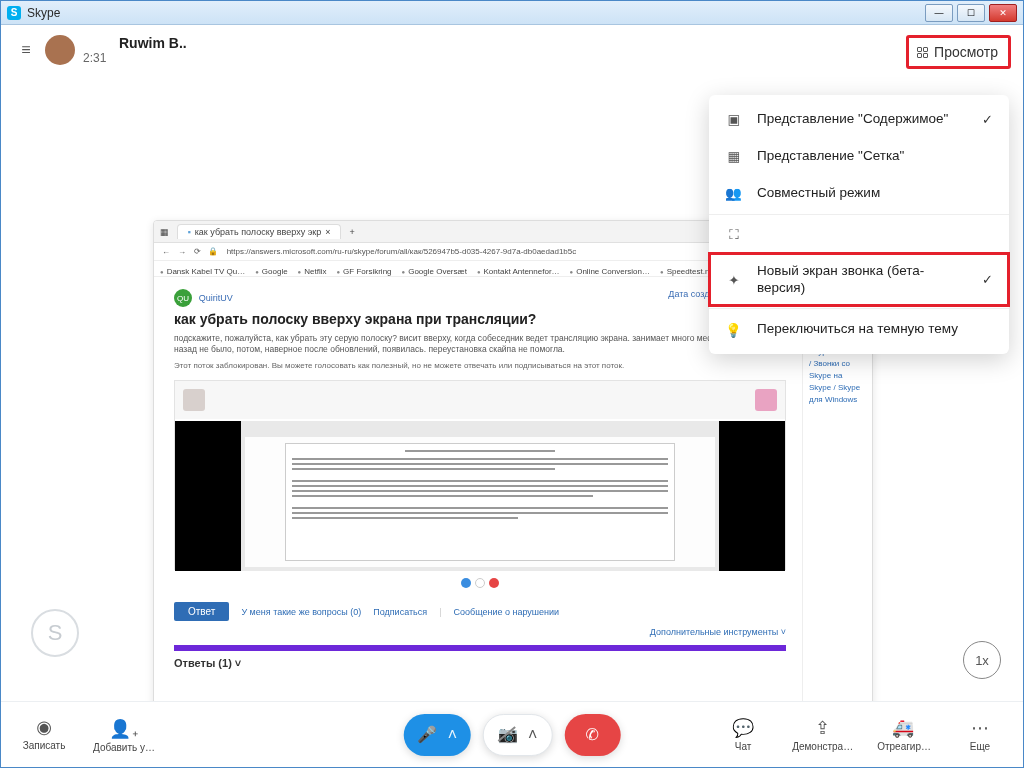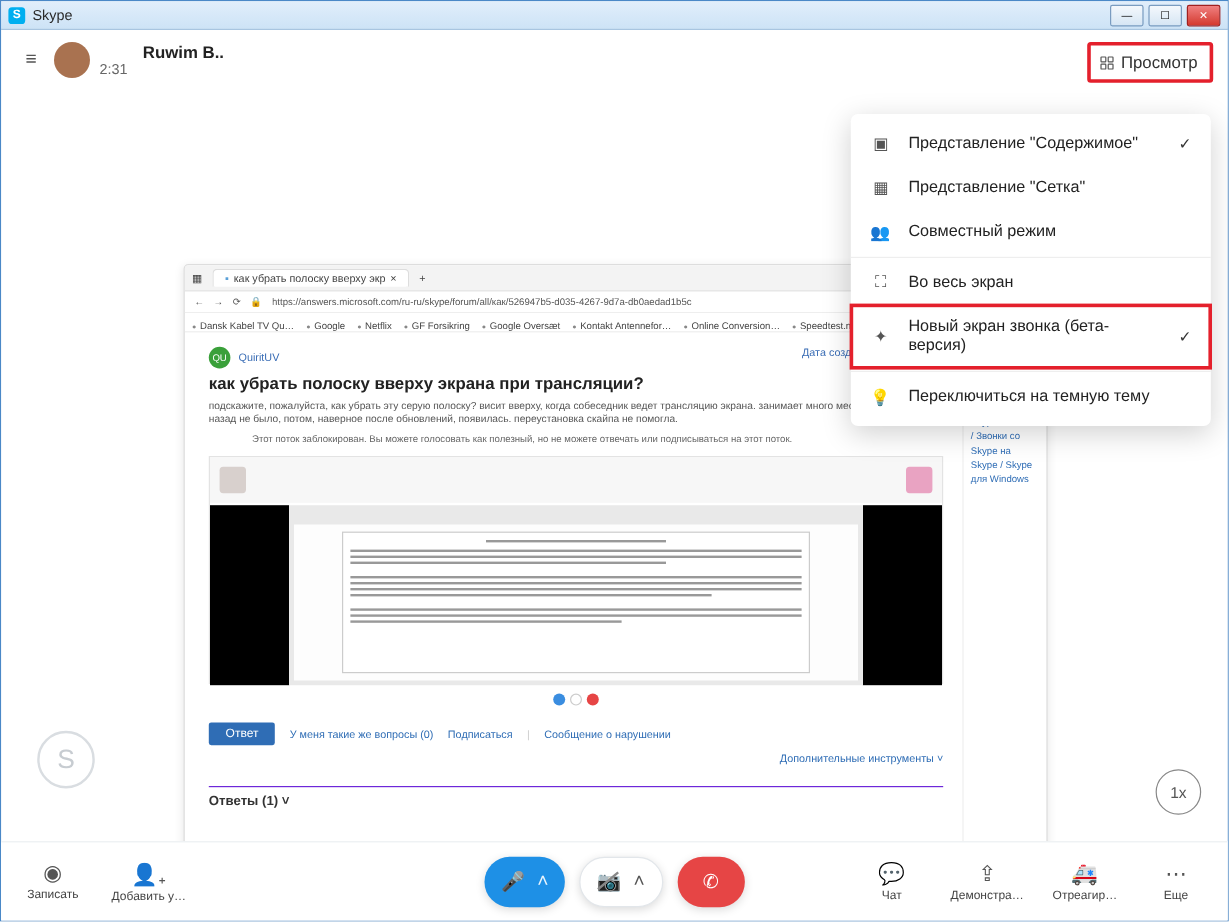--- a/index.html
+++ b/index.html
@@ -42,37 +42,37 @@
 .browser-bookmarks span::before { content: "●"; color:#888; margin-right:3px; font-size:6px; }
 
 .page { display:flex; height: calc(100% - 56px); }
 .page-main { flex: 1; padding: 12px 16px 8px 20px; font-size: 10px; color: #333; overflow:hidden; }
 .page-side { width: 70px; border-left: 1px solid #eee; padding: 10px 6px; font-size: 8px; }
 .qu-badge { width:18px; height:18px; background:#3aa03a; color:#fff; border-radius:50%; font-size:8px; display:inline-flex; align-items:center; justify-content:center; vertical-align:middle; margin-right:4px; }
 .author { color:#3a6db5; font-size:9px; }
 .qdate { float:right; color:#3a6db5; font-size:9px; }
 .qtitle { font-size: 14px; font-weight: 700; color: #222; margin: 4px 0 6px; }
 .qdesc { font-size: 8.5px; color: #555; line-height: 1.3; }
-.qsub { font-size: 8px; color: #666; margin-top: 6px; margin-left: 36px; }
+.qsub { font-size: 8px; color: #666; margin-top: 6px; }
 .screenshot { margin-top: 10px; width: 100%; height: 190px; background: #fff; border:1px solid #e3e3e3; position:relative; }
 .screenshot .ssbars { position:absolute; left:0; right:0; top:40px; height:150px; display:flex; }
 .screenshot .ssblack { background:#000; width:66px; height:100%; }
 .screenshot .sscenter { flex:1; background:#fdfdfd; border:4px solid #e9e9e9; border-top-width:16px; position:relative; }
 .screenshot .sscenter .doc { position:absolute; left:40px; right:40px; top:6px; bottom:6px; background:#fff; border:1px solid #ccc; padding:6px; }
 .screenshot .sscenter .doc .ln { height:2px; background:#999; margin:3px 0; }
 .screenshot .sstop { position:absolute; left:0; right:0; top:0; height:38px; background:#f7f7f7; display:flex; align-items:center; justify-content:space-between; padding:4px 8px; }
 .screenshot .avs { width:22px; height:22px; background:#d8d0cd; border-radius:3px; }
 .screenshot .ssbottom { position:absolute; left:0; right:0; bottom:-24px; height:20px; display:flex; align-items:center; justify-content:center; gap:4px; }
 .screenshot .ssbottom .c { width:10px; height:10px; border-radius:50%; }
 
 .answer-row { margin-top: 32px; display:flex; align-items:center; gap:12px; font-size:9px; }
 .answer-btn { background:#2f6db5; color:#fff; padding:4px 14px; border-radius:2px; font-size:10px; }
 .answer-row .lnk { color:#2f6db5; }
 .tools { text-align:right; color:#2f6db5; font-size:9px; margin-top:6px; }
-.answers-h { font-size:11px; font-weight:600; margin-top:18px; border-top:1px solid #6d28d9; padding-top:6px; }
+.answers-h { font-size:11px; font-weight:600; margin-top:8px; border-top:6px solid #6d28d9; padding-top:6px; }
 .side-h { font-size:9px; font-weight:600; color:#333; margin-bottom:6px; }
 .side-links { color:#2f6db5; font-size:8px; line-height:1.5; }
 
 
 .view-menu { position: absolute; right: 14px; top: 70px; width: 300px; background: #fff; border-radius: 6px; box-shadow: 0 6px 24px rgba(0,0,0,.18); z-index: 20; padding: 6px 0; }
 .view-menu .item { display: flex; align-items: center; padding: 10px 16px; font-size: 13.5px; color: #222; gap: 14px; cursor:pointer; }
 .view-menu .item .ic { width: 18px; text-align: center; color: #555; }
 .view-menu .item .txt { flex: 1; line-height:1.25; }
 .view-menu .item .chk { color: #333; font-size: 13px; }
 .view-menu .sep { height:1px; background:#eee; margin: 2px 0; }
@@ -231,21 +231,20 @@
         <span class="ic">▦</span>
         <span class="txt">Представление "Сетка"</span>
       </div>
       <div class="item">
         <span class="ic">👥</span>
         <span class="txt">Совместный режим</span>
       </div>
       <div class="sep"></div>
       <div class="item">
         <span class="ic">⛶</span>
-        <span class="txt">Во весь экран</span>
       </div>
       <div class="item highlight">
         <span class="ic">✦</span>
         <span class="txt">Новый экран звонка (бета-версия)</span>
         <span class="chk">✓</span>
       </div>
       <div class="sep"></div>
       <div class="item">
         <span class="ic">💡</span>
         <span class="txt">Переключиться на темную тему</span>

